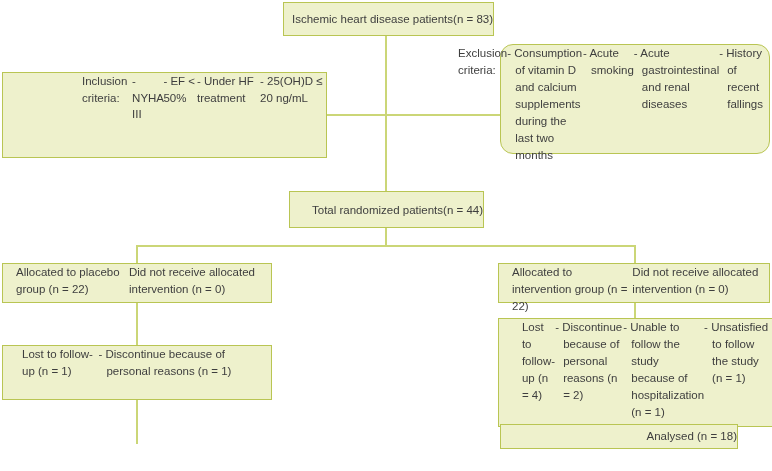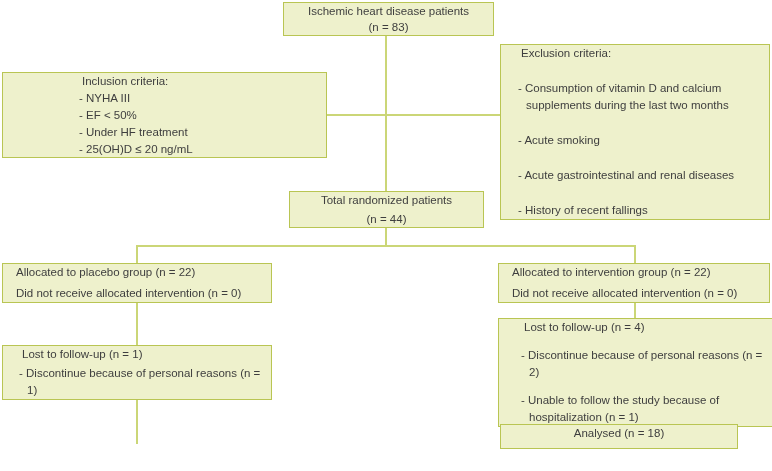--- a/index.html
+++ b/index.html
@@ -13,28 +13,28 @@
     border-bottom: 1px solid #b7b7b7;
   }
   .box {
     position: absolute;
     box-sizing: border-box;
     background: var(--box-fill, #eef1cc);
     border: 1.5px solid var(--box-border, #b9c553);
     font-size: 11.5px;
     line-height: 17px;
     display: flex;
-    flex-direction: column;
-    justify-content: space-between;
+    flex-direction: row;
+    justify-content: flex-end;
   }
   .center { align-items: center; text-align: center; }
   .line { position: absolute; background: var(--line, #cbd677); }
 
   #box-top        { left:283px; top:2px;   width:211px; height:34px; line-height:16px; }
-  #box-exclusion  { left:500px; top:44px;  width:270px; height:176px; padding-left:17px; padding-right:6px; }
+  #box-exclusion  { left:500px; top:44px;  width:270px; height:110px; padding-left:17px; padding-right:6px;border-radius:13px; }
   #box-inclusion  { left:2px;   top:72px;  width:325px; height:86px;  padding-left:76px; line-height:16.5px; }
   #box-total      { left:289px; top:191px; width:195px; height:37px; line-height:16px; }
   #box-alloc-l    { left:2px;   top:263px; width:270px; height:40px; padding-left:13px; }
   #box-alloc-r    { left:498px; top:263px; width:272px; height:40px; padding-left:13px; }
   #box-lost-l     { left:2px;   top:345px; width:270px; height:55px;  padding-left:16px; padding-right:8px; }
   #box-lost-r     { left:498px; top:318px; width:280px; height:109px; padding-left:22px; padding-right:8px; }
   #box-analysed-l { left:2px;   top:443px; width:271px; height:27px; }
   #box-analysed-r { left:500px; top:424px; width:238px; height:25px; }
 
   .hang  { padding-left:8px; text-indent:-8px; }
@@ -103,19 +103,20 @@
   </div>
 
   <div class="box" id="box-lost-l">
     <div class="title">Lost to follow-up (n = 1)</div>
     <div class="hang">- Discontinue because of personal reasons (n = 1)</div>
   </div>
   <div class="box" id="box-lost-r">
     <div class="title">Lost to follow-up (n = 4)</div>
     <div class="hang">- Discontinue because of personal reasons (n = 2)</div>
     <div class="hang">- Unable to follow the study because of hospitalization (n = 1)</div>
+    <div class="hang">- Unsatisfied to follow the study (n = 1)</div>
   </div>
 
   <div class="box center" id="box-analysed-r">
     <div>Analysed (n = 18)</div>
   </div>
 
 </div>
 
 </body></html>

